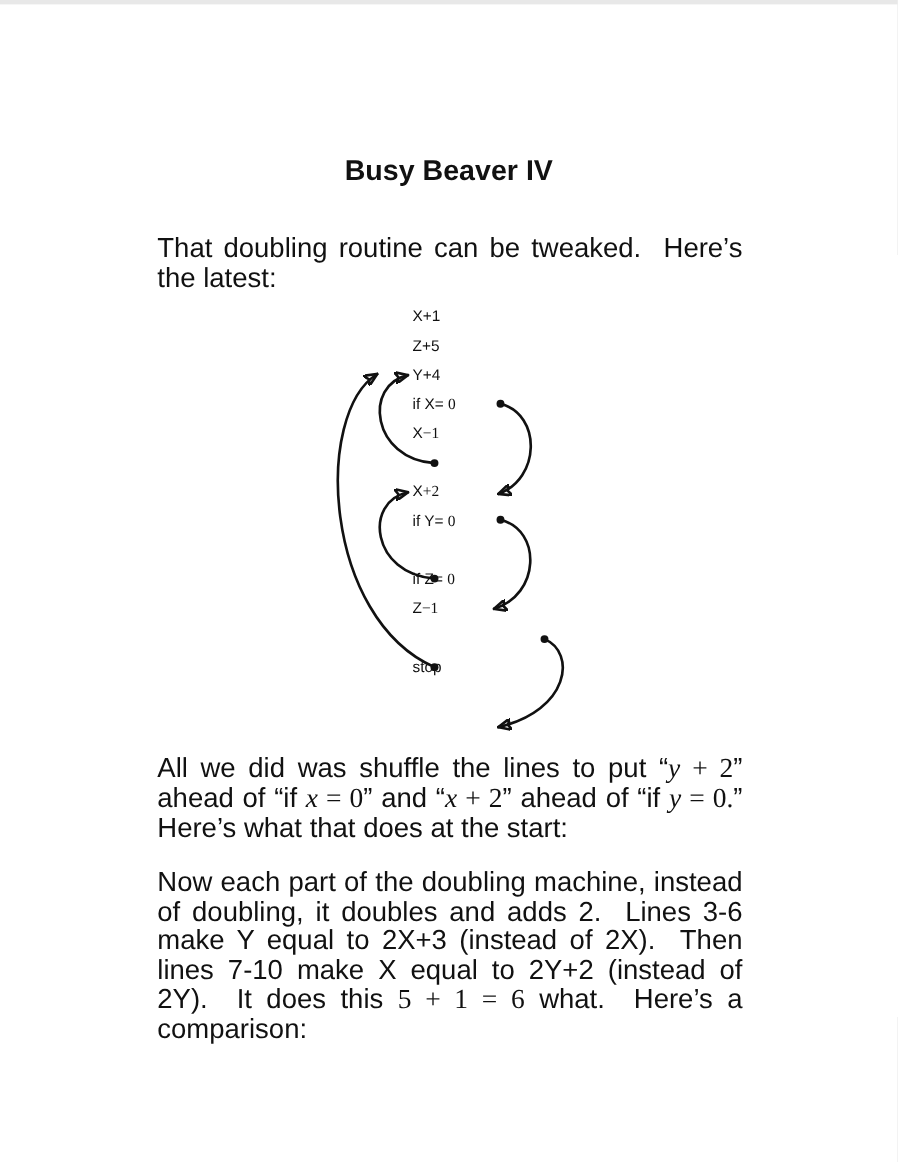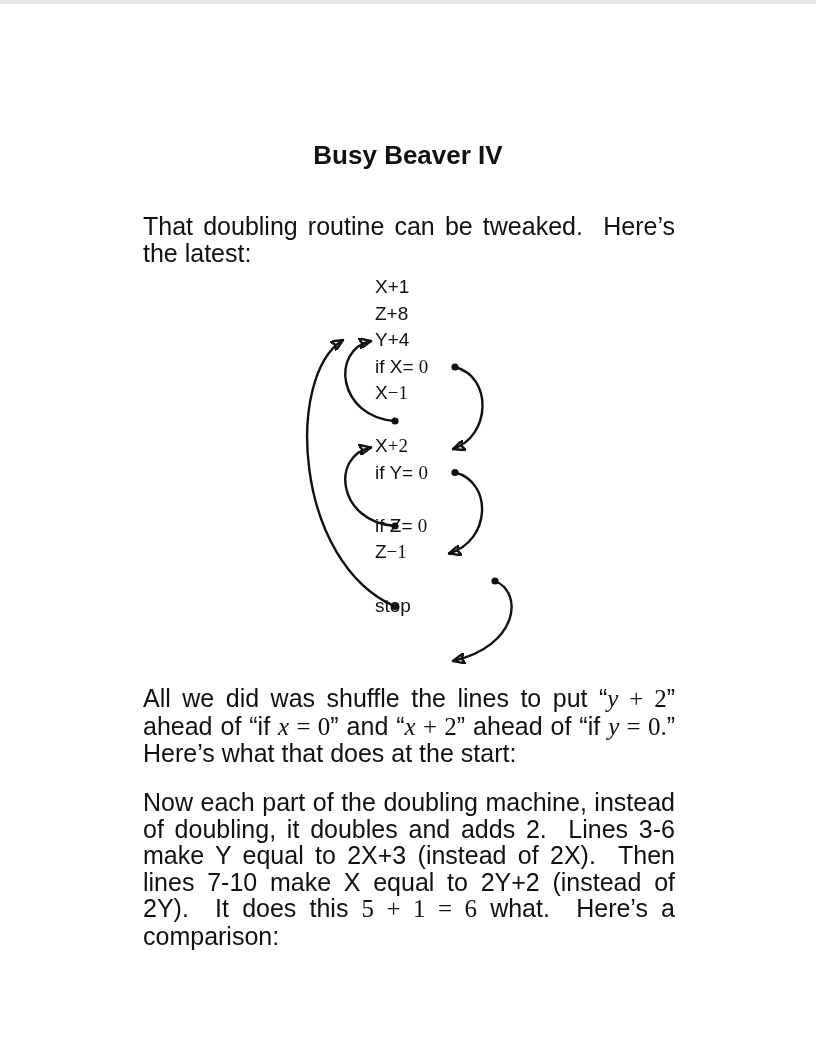--- a/index.html
+++ b/index.html
@@ -25,21 +25,21 @@
     white-space:pre-wrap;
   }
   .para-intro{top:209px;}
   .para-shuffle{top:681px;}
   .para-doubling{top:785px;}
   .seg-b{font-family:"Liberation Sans", sans-serif;}
   .seg-m{font-family:"Liberation Serif", serif;}
   .seg-mi{font-family:"Liberation Serif", serif;font-style:italic;}
   .code-listing{
     position:absolute;left:375px;top:270px;width:160px;
-    font-size:19px;
+    font-size:14px;
   }
   .code-line{height:26.55px;line-height:26.55px;white-space:pre;}
   .arrow-overlay{
     position:absolute;left:0;top:0;width:816px;height:1056px;
     pointer-events:none;
   }
   .arrow-overlay path{fill:none;stroke:#111111;stroke-width:2.4;stroke-linecap:round;}
   .arrow-overlay circle{fill:#111111;stroke:none;}
 </style>
 </head>
@@ -47,21 +47,21 @@
 
 <div class="page">
 
   <h1 class="page-title">Busy Beaver IV</h1>
 
   <div class="para para-intro"><span class="seg-b">That doubling routine can be tweaked.  Here’s the latest:</span></div>
 
   <div class="diagram">
     <div class="code-listing">
         <div class="code-line"><span class="seg-b">X+1</span></div>
-        <div class="code-line"><span class="seg-b">Z+8</span></div>
+        <div class="code-line"><span class="seg-b">Z+5</span></div>
         <div class="code-line"><span class="seg-b">Y+4</span></div>
         <div class="code-line"><span class="seg-b">if X= </span><span class="seg-m">0</span></div>
         <div class="code-line"><span class="seg-b">X</span><span class="seg-m">−1</span></div>
         <div class="code-line">&nbsp;</div>
         <div class="code-line"><span class="seg-b">X</span><span class="seg-m">+2</span></div>
         <div class="code-line"><span class="seg-b">if Y= </span><span class="seg-m">0</span></div>
         <div class="code-line">&nbsp;</div>
         <div class="code-line"><span class="seg-b">if Z= </span><span class="seg-m">0</span></div>
         <div class="code-line"><span class="seg-b">Z</span><span class="seg-m">−1</span></div>
         <div class="code-line">&nbsp;</div>

